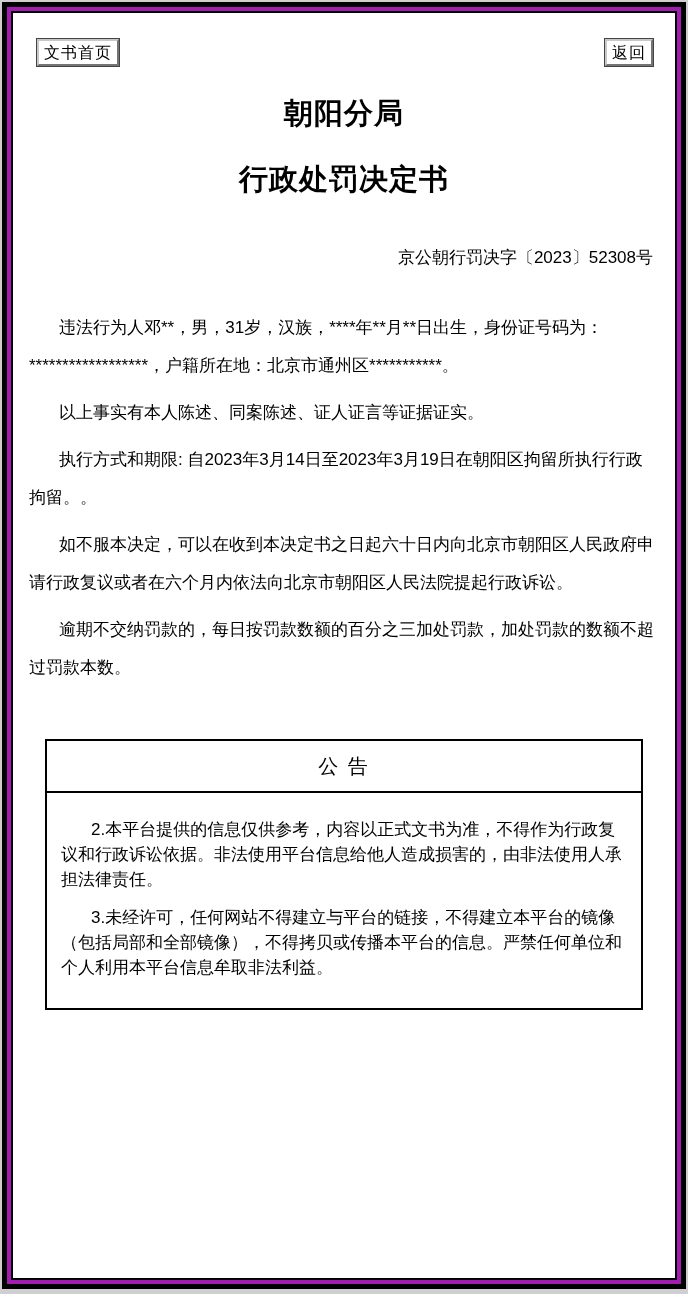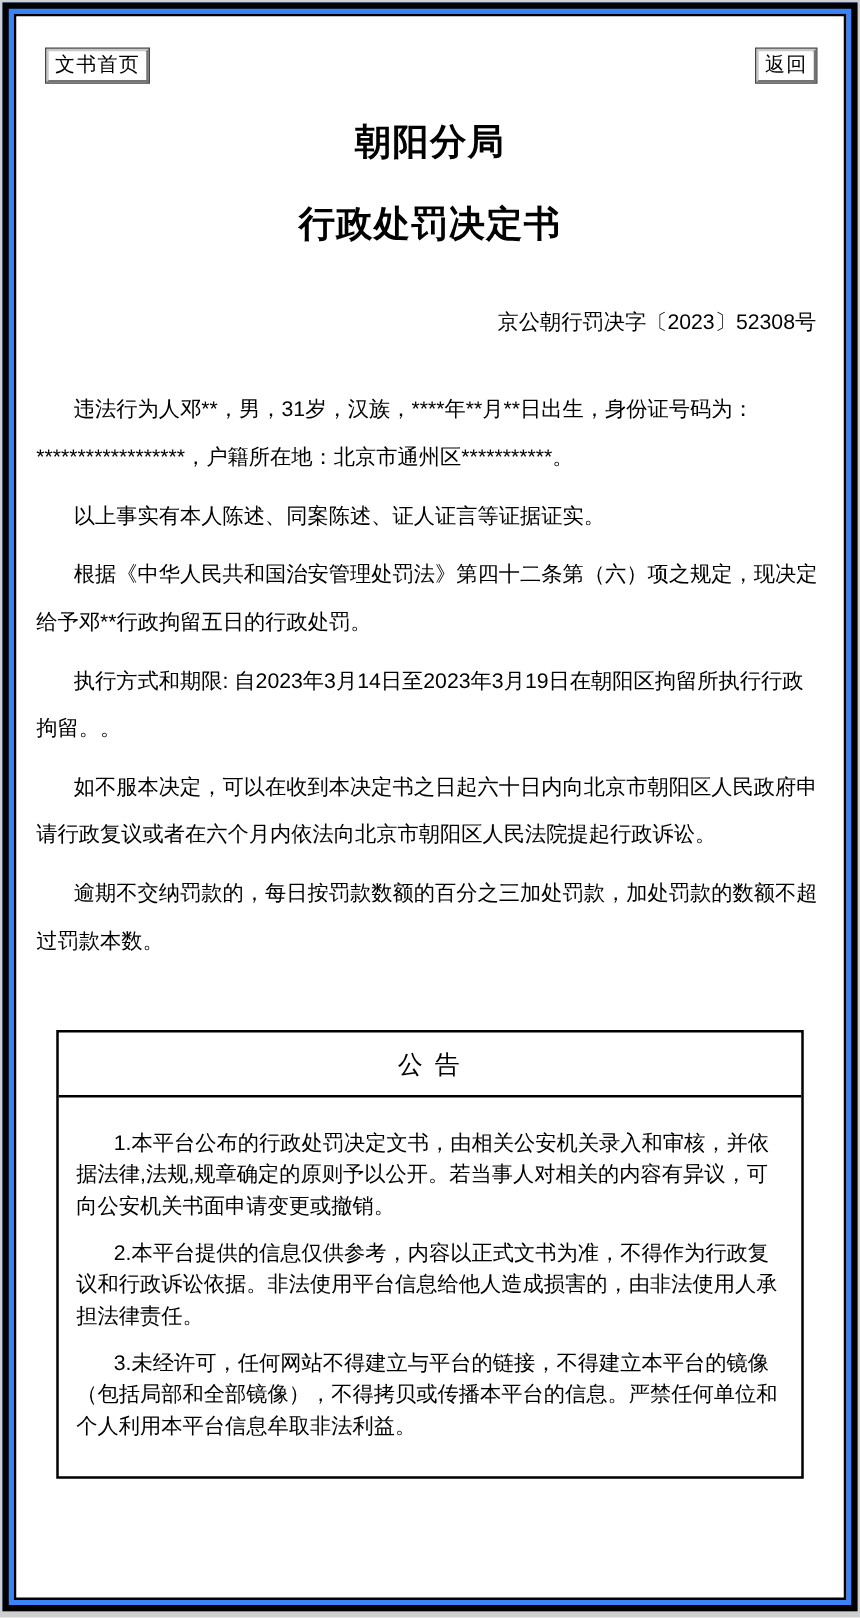--- a/index.html
+++ b/index.html
@@ -8,21 +8,21 @@
     height: 1294px;
     background: #cfcfcf;
     font-family: "Liberation Sans", "DejaVu Sans", sans-serif;
     color: #000;
     position: relative;
   }
   .frame {
     position: absolute;
     top: 2px; left: 2px; right: 2px; bottom: 5px;
     border: 5px solid #000;
-    background: #3b82f6;
+    background: #a21caf;
     padding: 4px;
   }
   .inner {
     border: 2px solid #000;
     background: #fff;
     height: 100%;
     padding: 12px 16px 0 16px;
     overflow: hidden;
   }
   .toolbar {
@@ -110,30 +110,28 @@
 
     <div class="title">朝阳分局</div>
 
     <div class="subtitle">行政处罚决定书</div>
 
     <div class="doc-number">京公朝行罚决字〔2023〕52308号</div>
 
     <div class="body-text">
       <p>违法行为人邓**，男，31岁，汉族，****年**月**日出生，身份证号码为：******************，户籍所在地：北京市通州区***********。</p>
       <p>以上事实有本人陈述、同案陈述、证人证言等证据证实。</p>
-      <p>根据《中华人民共和国治安管理处罚法》第四十二条第（六）项之规定，现决定给予邓**行政拘留五日的行政处罚。</p>
       <p>执行方式和期限: 自2023年3月14日至2023年3月19日在朝阳区拘留所执行行政拘留。。</p>
       <p>如不服本决定，可以在收到本决定书之日起六十日内向北京市朝阳区人民政府申请行政复议或者在六个月内依法向北京市朝阳区人民法院提起行政诉讼。</p>
       <p>逾期不交纳罚款的，每日按罚款数额的百分之三加处罚款，加处罚款的数额不超过罚款本数。</p>
     </div>
 
 
     <div class="notice-box">
       <div class="notice-header">公  告</div>
       <div class="notice-body">
-        <p>1.本平台公布的行政处罚决定文书，由相关公安机关录入和审核，并依据法律,法规,规章确定的原则予以公开。若当事人对相关的内容有异议，可向公安机关书面申请变更或撤销。</p>
         <p>2.本平台提供的信息仅供参考，内容以正式文书为准，不得作为行政复议和行政诉讼依据。非法使用平台信息给他人造成损害的，由非法使用人承担法律责任。</p>
         <p>3.未经许可，任何网站不得建立与平台的链接，不得建立本平台的镜像（包括局部和全部镜像），不得拷贝或传播本平台的信息。严禁任何单位和个人利用本平台信息牟取非法利益。</p>
       </div>
     </div>
 
   </div>
 </div>
 
 </body></html>

